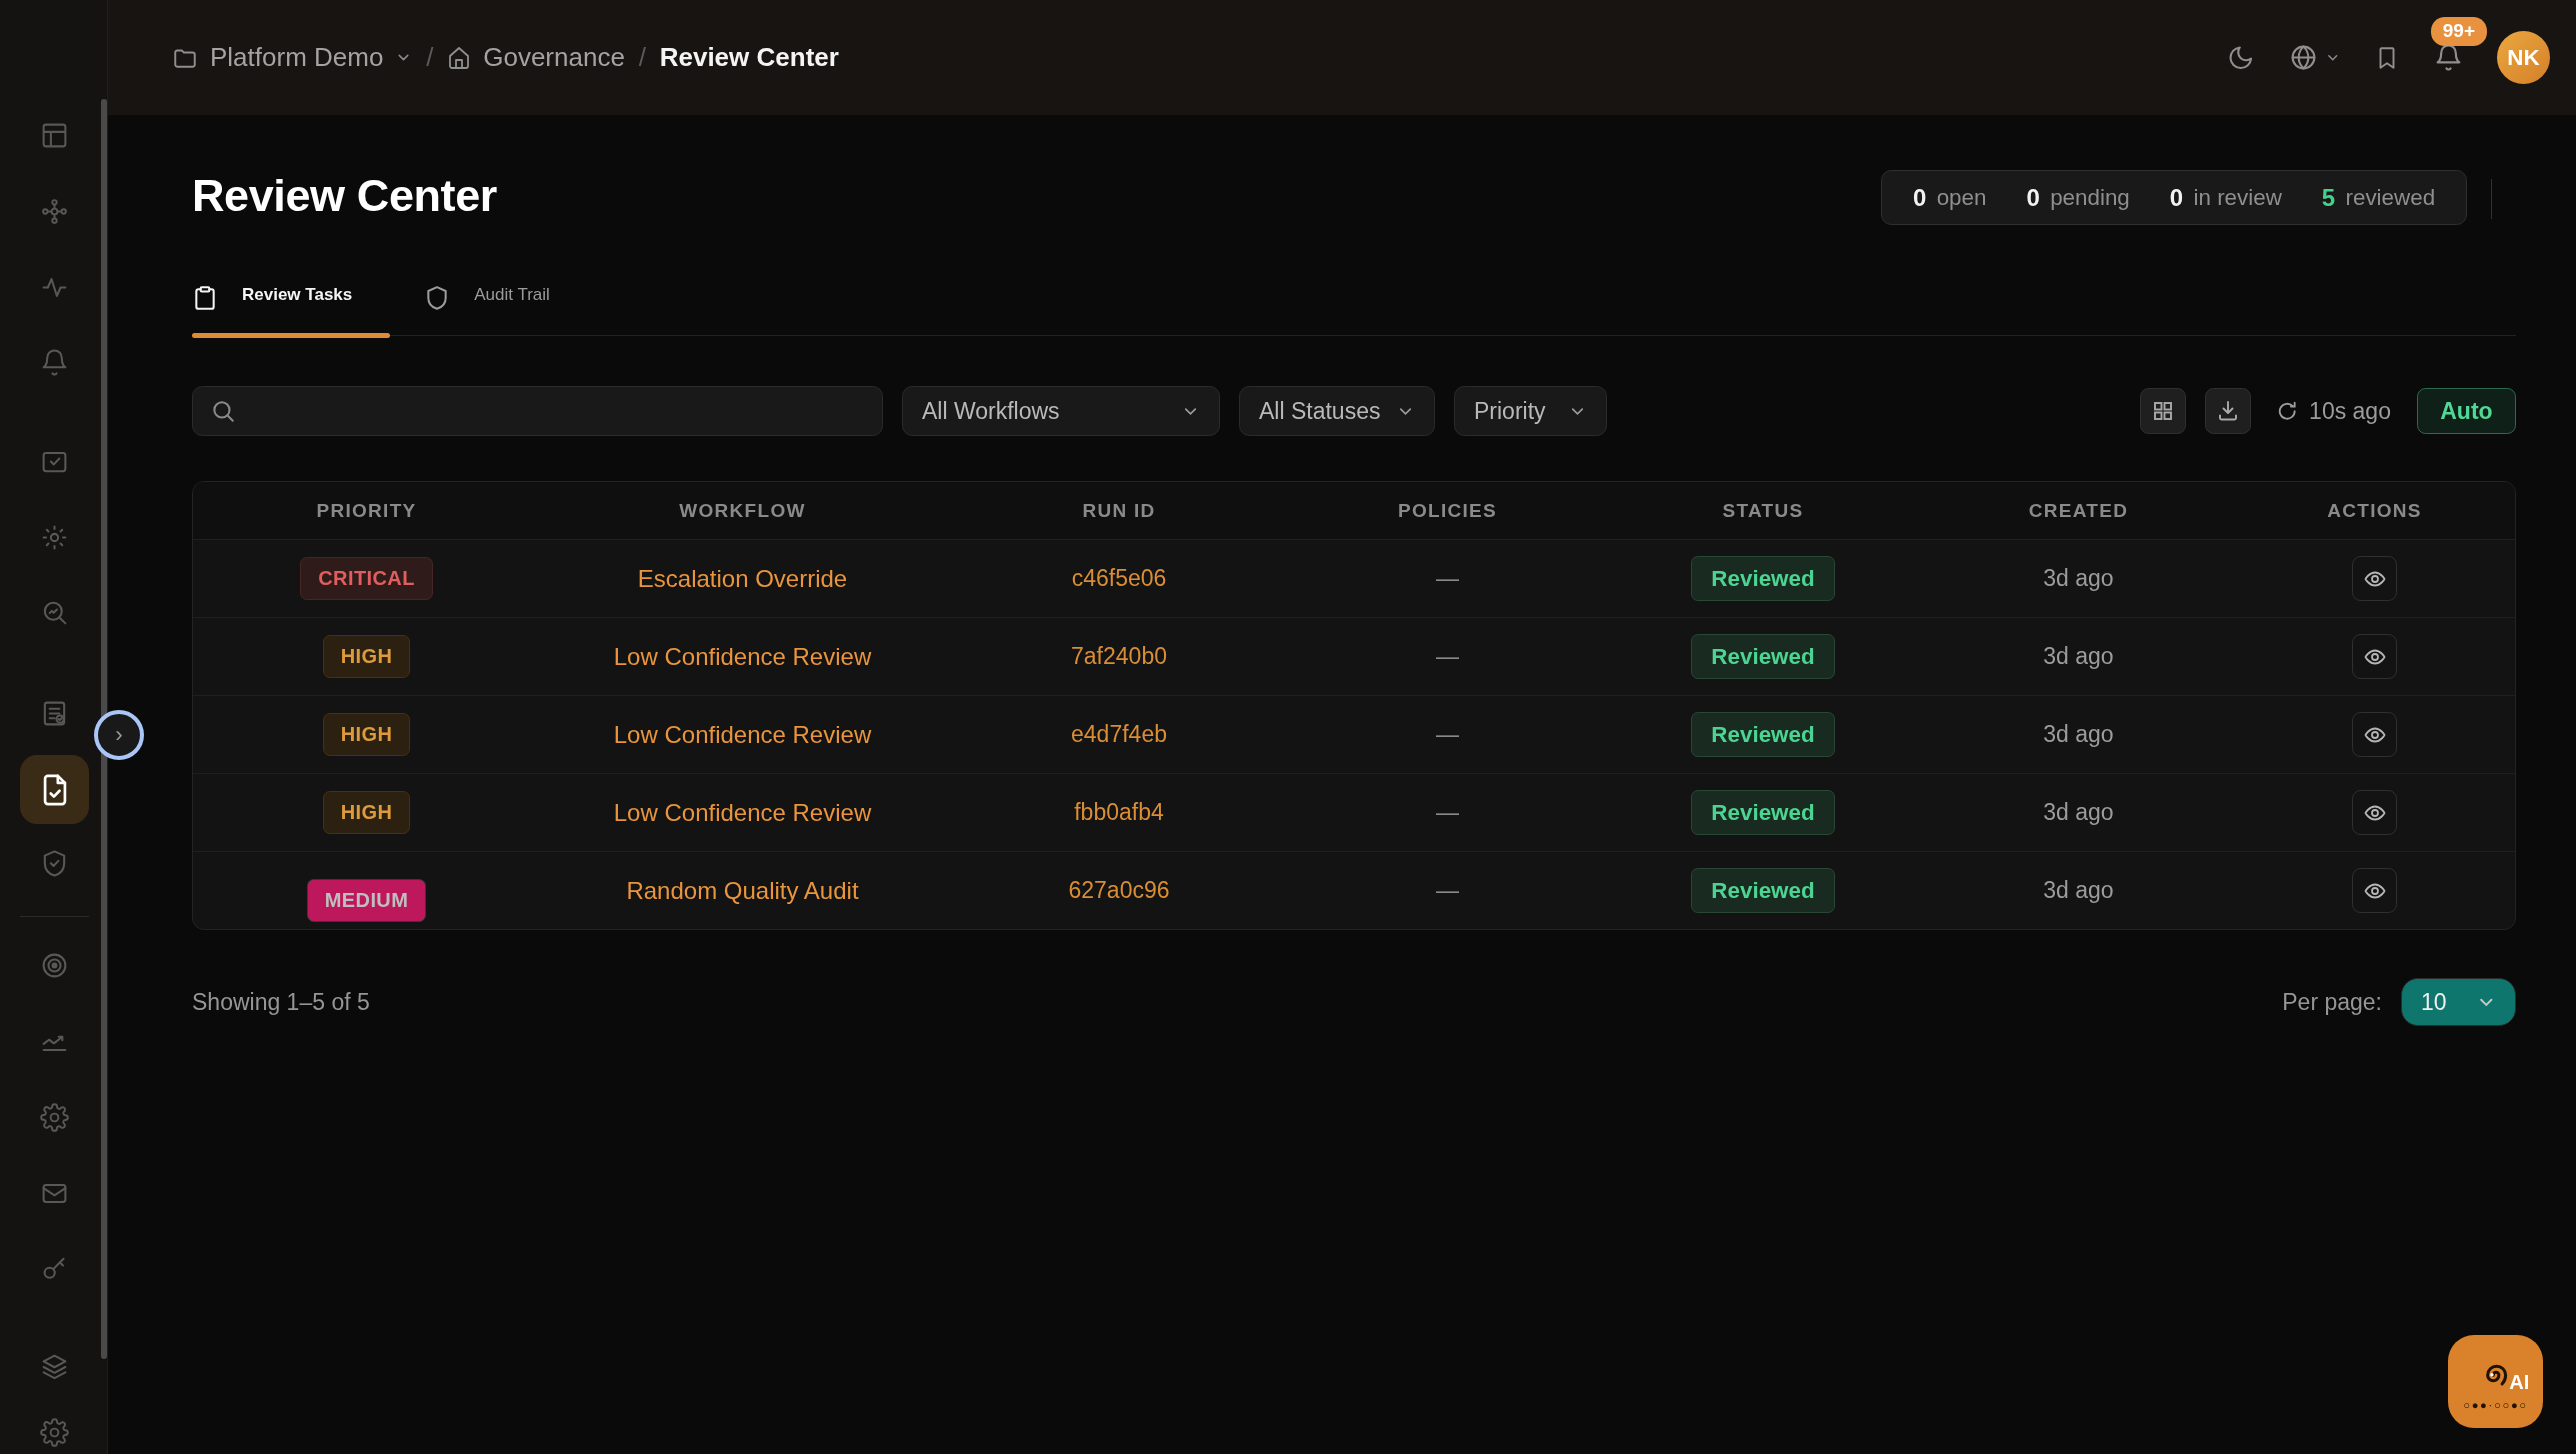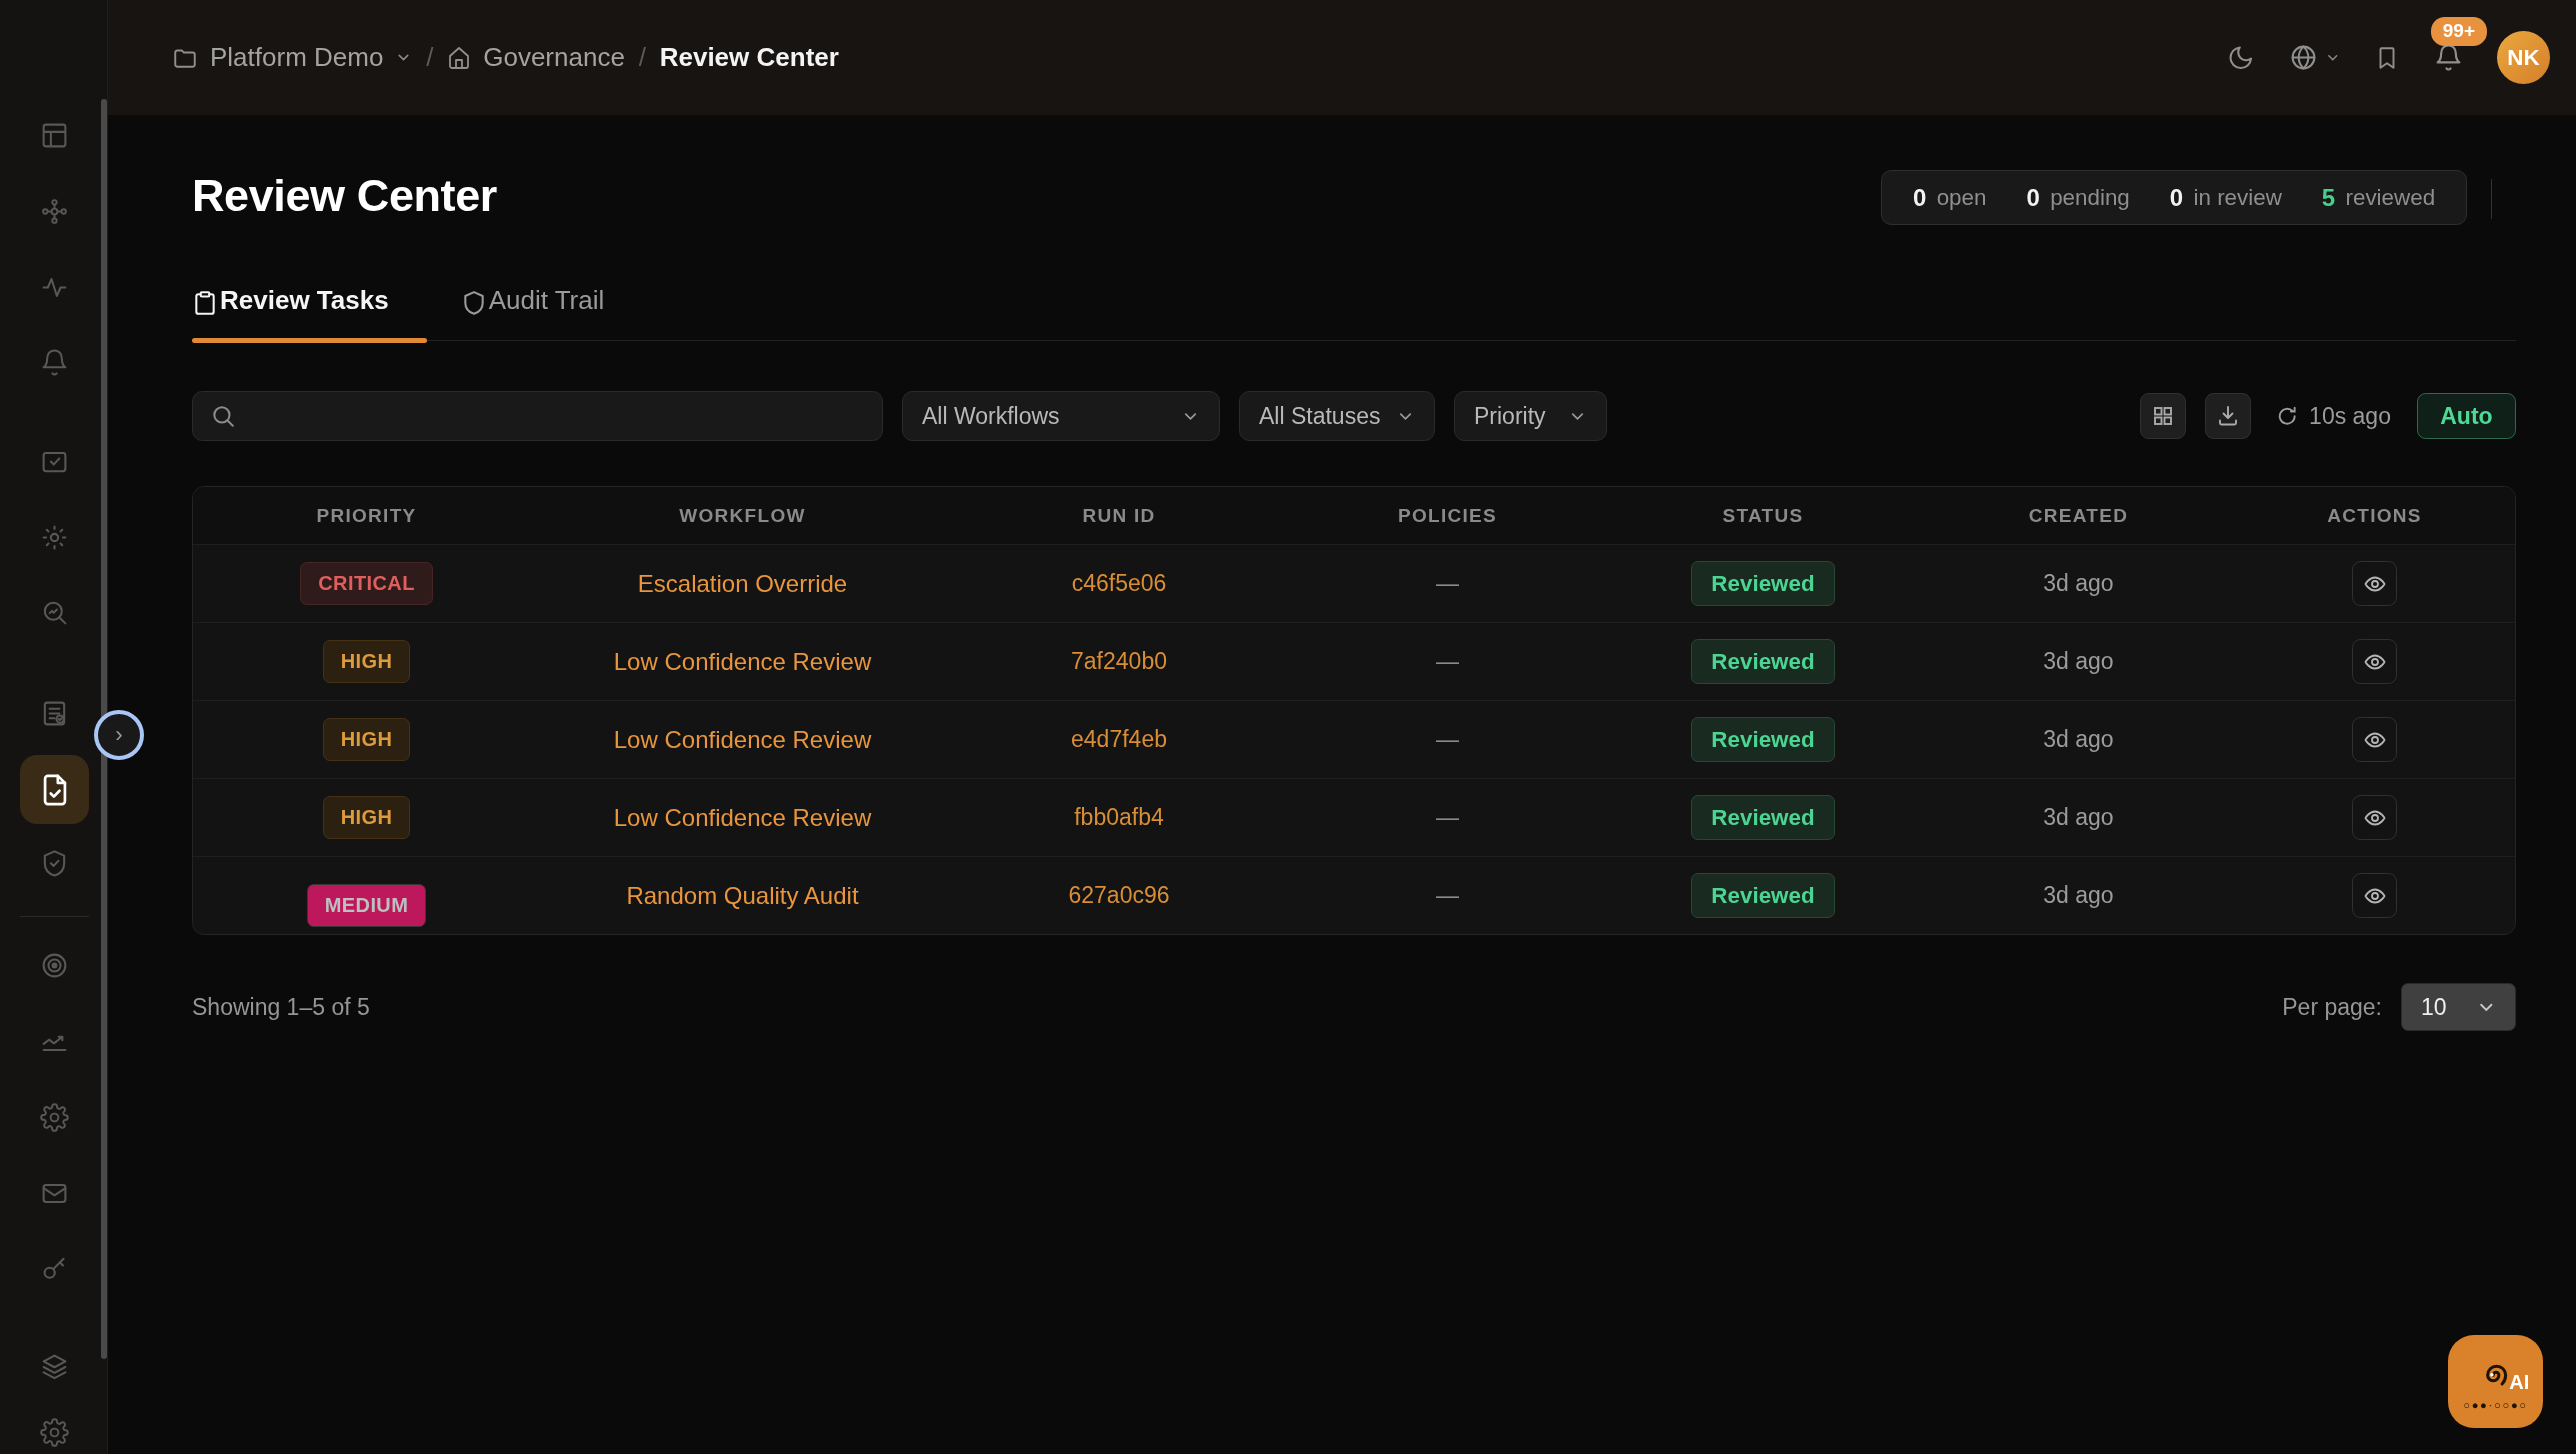--- a/index.html
+++ b/index.html
@@ -55,22 +55,22 @@
   .stat.green b { color:#45d08c; }
   .vsep { width:0.9px; height:40px; background:#333; margin:8.6px 24px 0; }
   .time-group { display:flex; align-items:center; height:60px; background:#151515; border-radius:12px; padding:6px; }
   .time-btn { padding:0 19px; height:48px; display:flex; align-items:center; font-size:22.4px; color:#c4c4c4;
               cursor:pointer; border-radius:8.6px; }
   .time-active { display:flex; align-items:center; gap:12px; background:#e08a35; color:#fff; font-size:22.4px;
                  font-weight:600; height:48px; padding:0 22.4px; border-radius:8.6px; cursor:pointer; white-space:nowrap; }
 
   
   .tabs { display:flex; gap:72px; margin-top:60px; border-bottom:1.7px solid #222; }
-  .tab { position:relative; display:flex; align-items:flex-end; gap:2px; padding-bottom:24px;
-         font-size:26px; color:#9b9b9b; font-weight:500; cursor:pointer; }
+  .tab { position:relative; display:flex; align-items:flex-start; gap:24px; padding-bottom:24px;
+         font-size:17px; color:#9b9b9b; font-weight:500; cursor:pointer; }
   .tab.active { color:#f5f5f5; font-weight:700; }
   .tab.active::after { content:""; position:absolute; left:0; right:-38px; bottom:-2.6px; height:4.3px;
                        background:#e08a35; border-radius:2.6px; }
 
   
   .filter-row { display:flex; align-items:center; margin-top:50px; gap:19px; }
   .search-box { display:flex; align-items:center; gap:13.8px; width:691px; height:50px; background:#191919;
                 border:0.9px solid #2b2b2b; border-radius:10.3px; padding:0 17px; color:#8a8a8a; }
   .search-box input { flex:1; background:transparent; border:none; outline:none; color:#d5d5d5;
                       font-size:23px; font-family:"Liberation Sans",sans-serif; }
@@ -104,21 +104,21 @@
   .created { color:#9c9c9c; font-size:23px; }
   .eye-btn { width:45px; height:45px; border:0.9px solid #303030; background:transparent; border-radius:8.6px;
              display:flex; align-items:center; justify-content:center; color:#b5b5b5; cursor:pointer; }
 
   
   .foot-row { display:flex; align-items:center; margin-top:48px; }
   .showing { color:#969696; font-size:23px; }
   .foot-spacer { flex:1; }
   .per-page { display:flex; align-items:center; gap:19px; color:#969696; font-size:23px; }
   .pp-select { display:flex; align-items:center; justify-content:center; gap:29px; width:115px; height:48px;
-               background:#404040; border:0.9px solid #2b2b2b; border-radius:7px; color:#f0f0f0; cursor:pointer; }
+               background:#0f766e; border:0.9px solid #2b2b2b; border-radius:17px; color:#f0f0f0; cursor:pointer; }
 
   
   .ai-chip { position:absolute; right:33px; bottom:27.5px; width:95px; height:93px; border-radius:26px;
              background:#d9822b; display:flex; flex-direction:column; align-items:center; justify-content:center;
              cursor:pointer; }
   .ai-label { position:absolute; right:13.8px; top:36px; color:#fff; font-size:20px; font-weight:800; }
   .ai-dots { margin-top:3.4px; color:#1d1205; font-size:11.2px; letter-spacing:1.7px; line-height:8.6px; }
   svg { display:block; }
 </style>
 </head>

